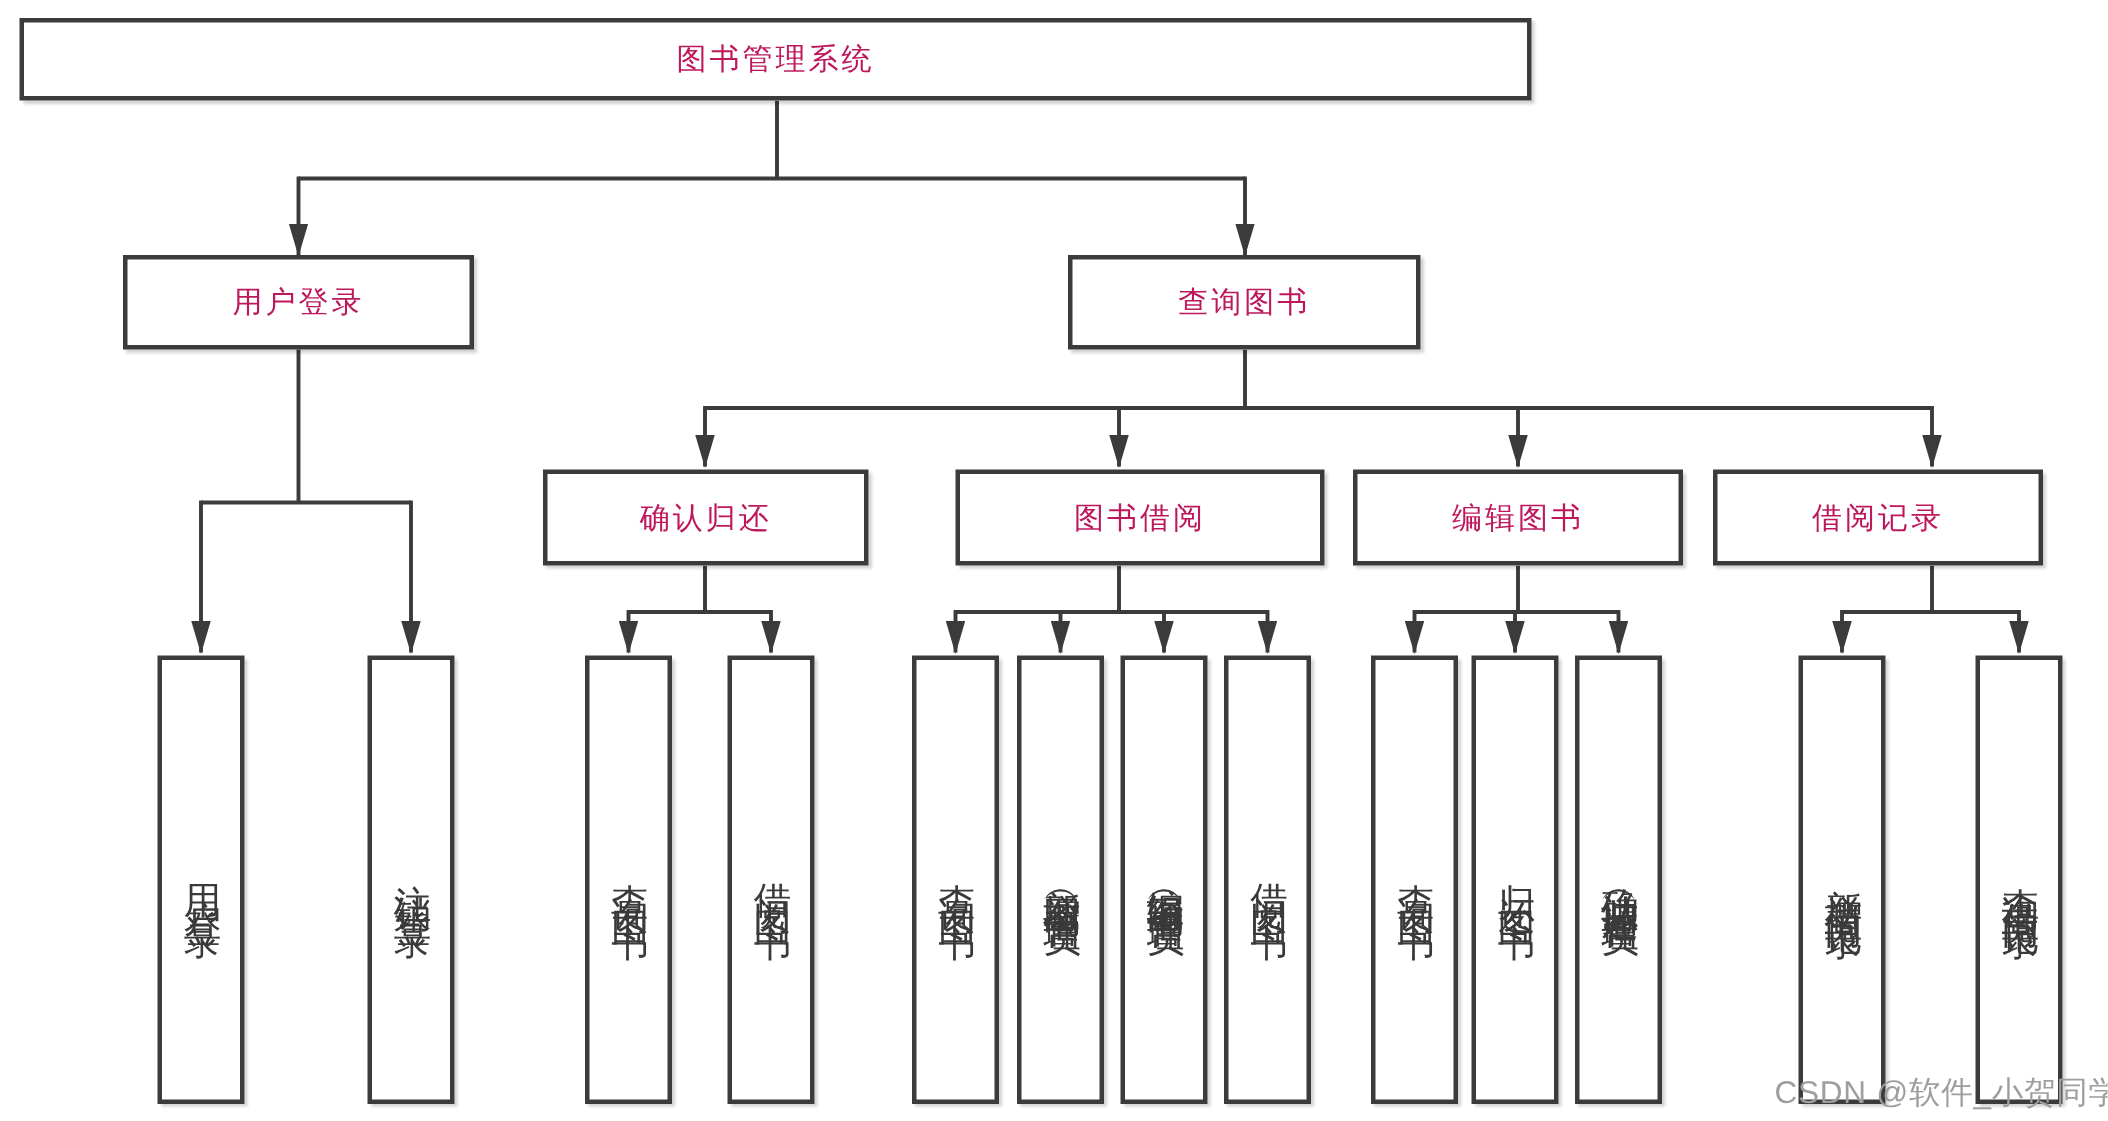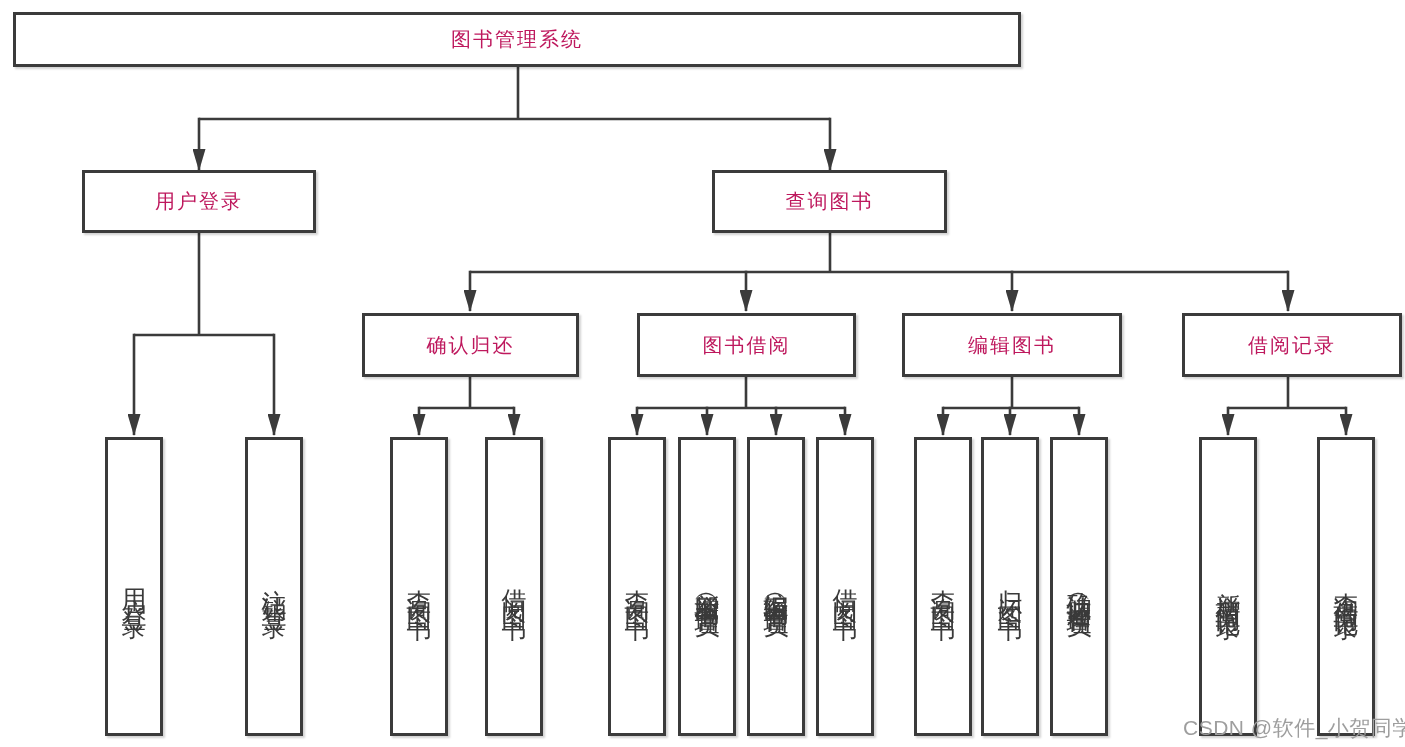--- a/index.html
+++ b/index.html
@@ -61,27 +61,27 @@
     </div>
     <div class="node" style="left: 82px; top: 170px; width: 234px; height: 63px;">
       <span class="hlabel">用户登录</span>
     </div>
     <div class="node" style="left: 712px; top: 170px; width: 235px; height: 63px;">
       <span class="hlabel">查询图书</span>
     </div>
     <div class="node" style="left: 362px; top: 313px; width: 217px; height: 64px;">
       <span class="hlabel">确认归还</span>
     </div>
-    <div class="node" style="left: 637px; top: 313px; width: 219px; height: 64px;">
+    <div class="node" style="left: 637px; top: 313px; width: 246px; height: 64px;">
       <span class="hlabel">图书借阅</span>
     </div>
     <div class="node" style="left: 902px; top: 313px; width: 220px; height: 64px;">
       <span class="hlabel">编辑图书</span>
     </div>
-    <div class="node" style="left: 1182px; top: 313px; width: 220px; height: 64px;">
+    <div class="node" style="left: 1142px; top: 313px; width: 220px; height: 64px;">
       <span class="hlabel">借阅记录</span>
     </div>
     <div class="node" style="left: 105px; top: 437px; width: 58px; height: 299px;">
       <span class="vlabel" style="letter-spacing: 9px;">用户登录</span>
     </div>
     <div class="node" style="left: 245px; top: 437px; width: 58px; height: 299px;">
       <span class="vlabel" style="letter-spacing: 9px;">注销登录</span>
     </div>
     <div class="node" style="left: 390px; top: 437px; width: 58px; height: 299px;">
       <span class="vlabel" style="letter-spacing: 9px;">查询图书</span>

